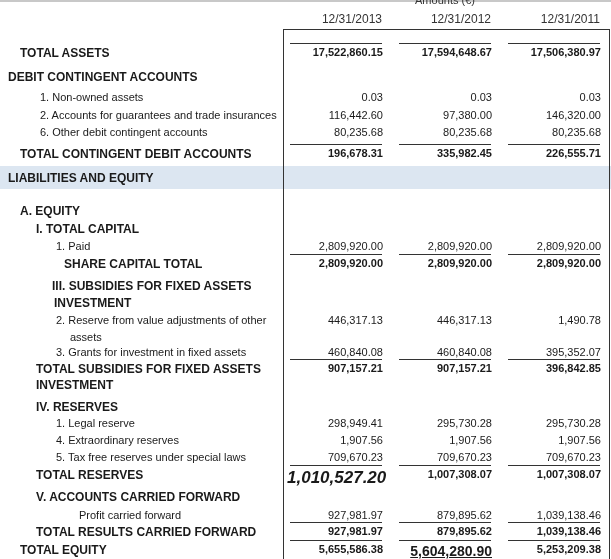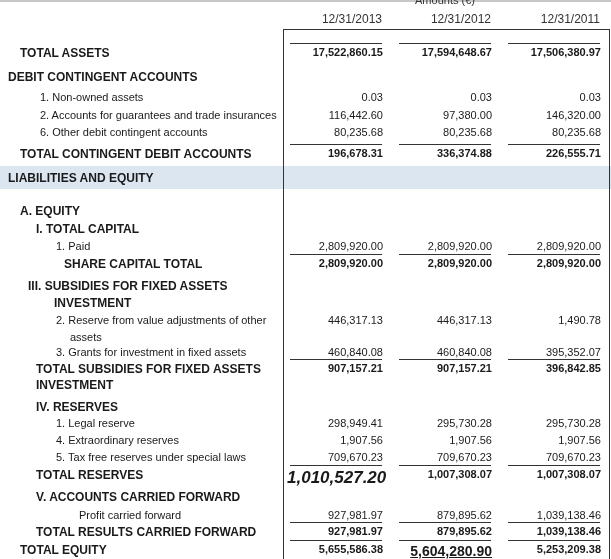--- a/index.html
+++ b/index.html
@@ -61,21 +61,21 @@
       <div class="lbl" style="left: 40px;">6.  Other debit contingent accounts</div>
       <div class="v c0">80,235.68</div>
       <div class="v c1">80,235.68</div>
       <div class="v c2">80,235.68</div>
     </div>
     <div class="row" style="top: 147px;">
       <div class="lbl b" style="left: 20px;">TOTAL CONTINGENT DEBIT ACCOUNTS</div>
       <div class="rule c0" style="top: -3px;"></div>
       <div class="v c0 b" style="font-size: 11px;">196,678.31</div>
       <div class="rule c1" style="top: -3px;"></div>
-      <div class="v c1 b" style="font-size: 11px;">336,374.88</div>
+      <div class="v c1 b" style="font-size: 11px;">335,982.45</div>
       <div class="rule c2" style="top: -3px;"></div>
       <div class="v c2 b" style="font-size: 11px;">226,555.71</div>
     </div>
     <div class="row" style="top: 171px;">
       <div class="lbl b" style="left: 8px;">LIABILITIES AND EQUITY</div>
     </div>
     <div class="row" style="top: 204px;">
       <div class="lbl b" style="left: 20px;">A.  EQUITY</div>
     </div>
     <div class="row" style="top: 222px;">
@@ -90,21 +90,21 @@
     <div class="row" style="top: 257px;">
       <div class="lbl b" style="left: 36px; margin-left: 28px;">SHARE CAPITAL TOTAL</div>
       <div class="rule c0" style="top: -3px;"></div>
       <div class="v c0 b" style="font-size: 11px;">2,809,920.00</div>
       <div class="rule c1" style="top: -3px;"></div>
       <div class="v c1 b" style="font-size: 11px;">2,809,920.00</div>
       <div class="rule c2" style="top: -3px;"></div>
       <div class="v c2 b" style="font-size: 11px;">2,809,920.00</div>
     </div>
     <div class="row" style="top: 279px;">
-      <div class="lbl b" style="left: 28px;">III.  SUBSIDIES FOR FIXED ASSETS</div>
+      <div class="lbl b" style="left: 52px;">III.  SUBSIDIES FOR FIXED ASSETS</div>
       <div class="lbl b" style="left: 54px; top: 17px;">INVESTMENT</div>
     </div>
     <div class="row" style="top: 314px;">
       <div class="lbl" style="left: 56px;">2.  Reserve from value adjustments of other</div>
       <div class="lbl" style="left: 70px; top: 17px;">assets</div>
       <div class="v c0">446,317.13</div>
       <div class="v c1">446,317.13</div>
       <div class="v c2">1,490.78</div>
     </div>
     <div class="row" style="top: 346px;">

